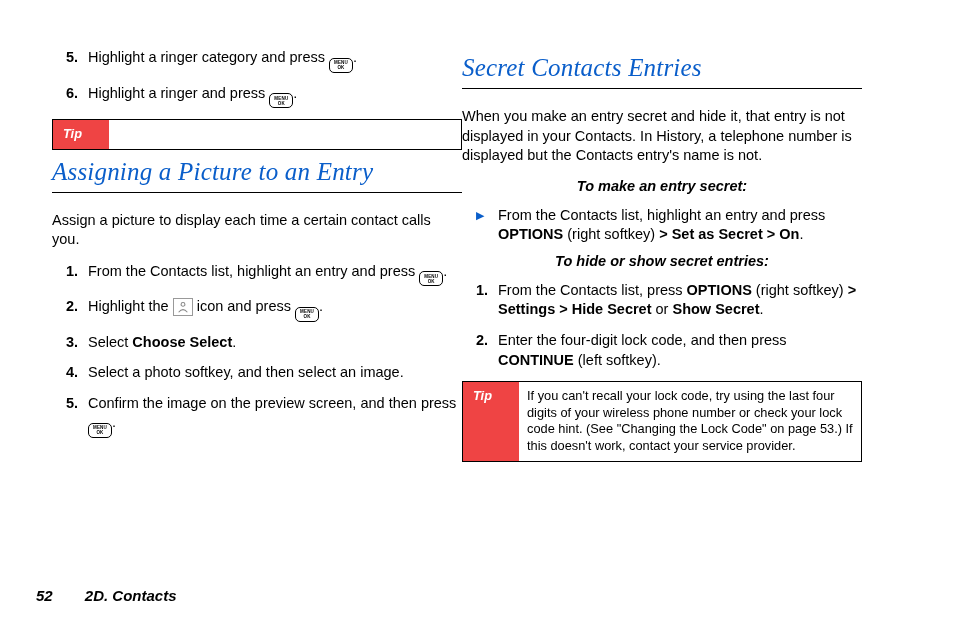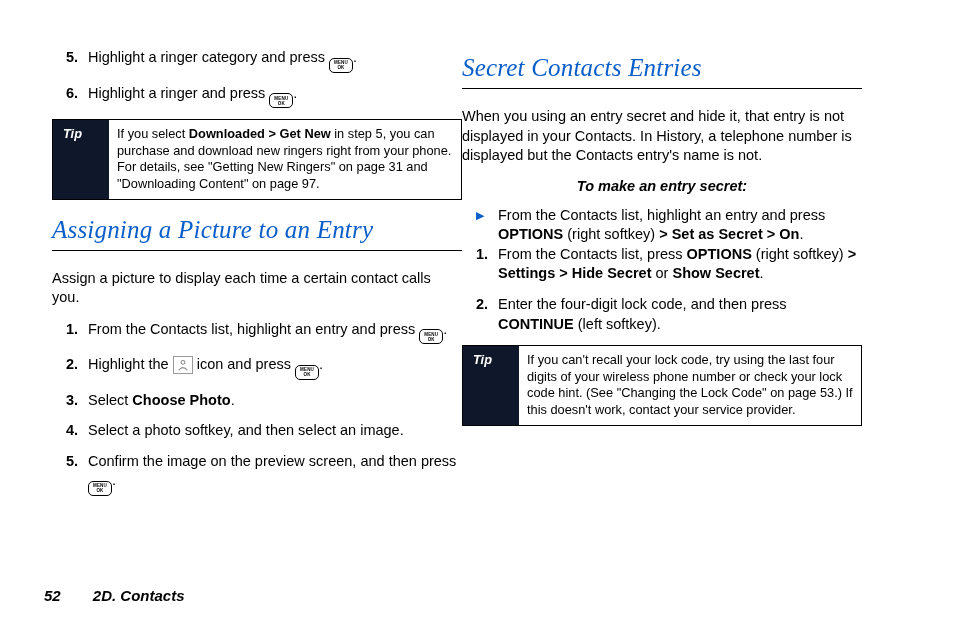--- a/index.html
+++ b/index.html
@@ -25,21 +25,21 @@
     h2 {
       font-family: Georgia, 'Times New Roman', serif;
       font-style: italic;
       color: #0a5eca;
       font-weight: 400;
       font-size: 25px;
       letter-spacing: 0.2px;
       border-bottom: 1px solid #000;
       padding-bottom: 6px;
       margin-bottom: 18px;
-      margin-top: 16px;
+      margin-top: 8px;
     }
     p.body {
       font-size: 14.5px;
       line-height: 1.35;
       margin-bottom: 12px;
       font-stretch: condensed;
     }
     p.sub {
       font-style: italic;
       font-weight: 700;
@@ -83,21 +83,21 @@
     }
     .bold { font-weight: 700; }
     .tip-box {
       display: flex;
       border: 1px solid #000;
       margin: 10px 0 0 0;
       font-size: 12.8px;
       line-height: 1.3;
     }
     .tip-label {
-      background: #0f172a;
+      background: #ef4444;
       color: #fff;
       font-weight: 700;
       font-style: italic;
       padding: 6px 10px;
       width: 56px;
       flex: none;
     }
     .tip-body {
       padding: 6px 8px;
       flex: 1;
@@ -134,21 +134,21 @@
       vertical-align: -3px;
       background: #fff;
       position: relative;
       font-size: 11px;
       color: #777;
     }
     .portrait-icon svg { width: 14px; height: 14px; }
     .footer {
       position: absolute;
       bottom: 32px;
-      left: 44px;
+      left: 36px;
       font-style: italic;
       font-weight: 700;
       font-size: 15px;
       color: #000;
     }
     .footer .pg { margin-right: 28px; }
   </style>
 </head>
 <body>
 
@@ -159,61 +159,59 @@
       <li>
         <span>Highlight a ringer category and press </span><span class="menu-ok-icon"></span><span>.</span>
       </li>
       <li>
         <span>Highlight a ringer and press </span><span class="menu-ok-icon"></span><span>.</span>
       </li>
     </ol>
 
     <div class="tip-box">
       <div class="tip-label">Tip</div>
-      <div class="tip-body">
-        <span>If you select </span><span class="bold">Downloaded &gt; Get New</span><span> in step 5, you can purchase and download new ringers right from your phone. For details, see "Getting New Ringers" on page 31 and "Downloading Content" on page 97.</span>
-      </div>
     </div>
 
     <h2>Assigning a Picture to an Entry</h2>
     <p class="body">Assign a picture to display each time a certain contact calls you.</p>
 
     <ol>
       <li>
         <span>From the Contacts list, highlight an entry and press </span><span class="menu-ok-icon"></span><span>.</span>
       </li>
       <li>
         <span>Highlight the </span><span class="portrait-icon">
             <svg viewBox="0 0 16 16">
               <circle cx="8" cy="5" r="2.2" fill="none" stroke="#888" stroke-width="1.2"></circle>
               <path d="M3 14 Q8 8 13 14" fill="none" stroke="#888" stroke-width="1.2"></path>
             </svg>
           </span><span> icon and press </span><span class="menu-ok-icon"></span><span>.</span>
       </li>
       <li>
-        <span>Select </span><span class="bold">Choose Photo</span><span>.</span>
+        <span>Select </span><span class="bold">Choose Select</span><span>.</span>
       </li>
       <li>
         <span>Select a photo softkey, and then select an image.</span>
       </li>
       <li>
         <span>Confirm the image on the preview screen, and then press </span><span class="menu-ok-icon"></span><span>.</span>
       </li>
     </ol>
   </div>
 
   <div class="col col-right">
     <h2 style="margin-top:6px">Secret Contacts Entries</h2>
-    <p class="body">When you using an entry secret and hide it, that entry is not displayed in your Contacts. In History, a telephone number is displayed but the Contacts entry's name is not.</p>
+    <p class="body">When you make an entry secret and hide it, that entry is not displayed in your Contacts. In History, a telephone number is displayed but the Contacts entry's name is not.</p>
 
     <p class="sub">To make an entry secret:</p>
     <div class="bullet-item">
       <span>From the Contacts list, highlight an entry and press </span><span class="bold">OPTIONS</span><span> (right softkey) </span><span class="bold">&gt; Set as Secret &gt; On</span><span>.</span>
     </div>
 
+    <p class="sub">To hide or show secret entries:</p>
     <ol>
       <li>
         <span>From the Contacts list, press </span><span class="bold">OPTIONS</span><span> (right softkey) </span><span class="bold">&gt; Settings &gt; Hide Secret</span><span> or </span><span class="bold">Show Secret</span><span>.</span>
       </li>
       <li>
         <span>Enter the four-digit lock code, and then press </span><span class="bold">CONTINUE</span><span> (left softkey).</span>
       </li>
     </ol>
 
     <div class="tip-box">

